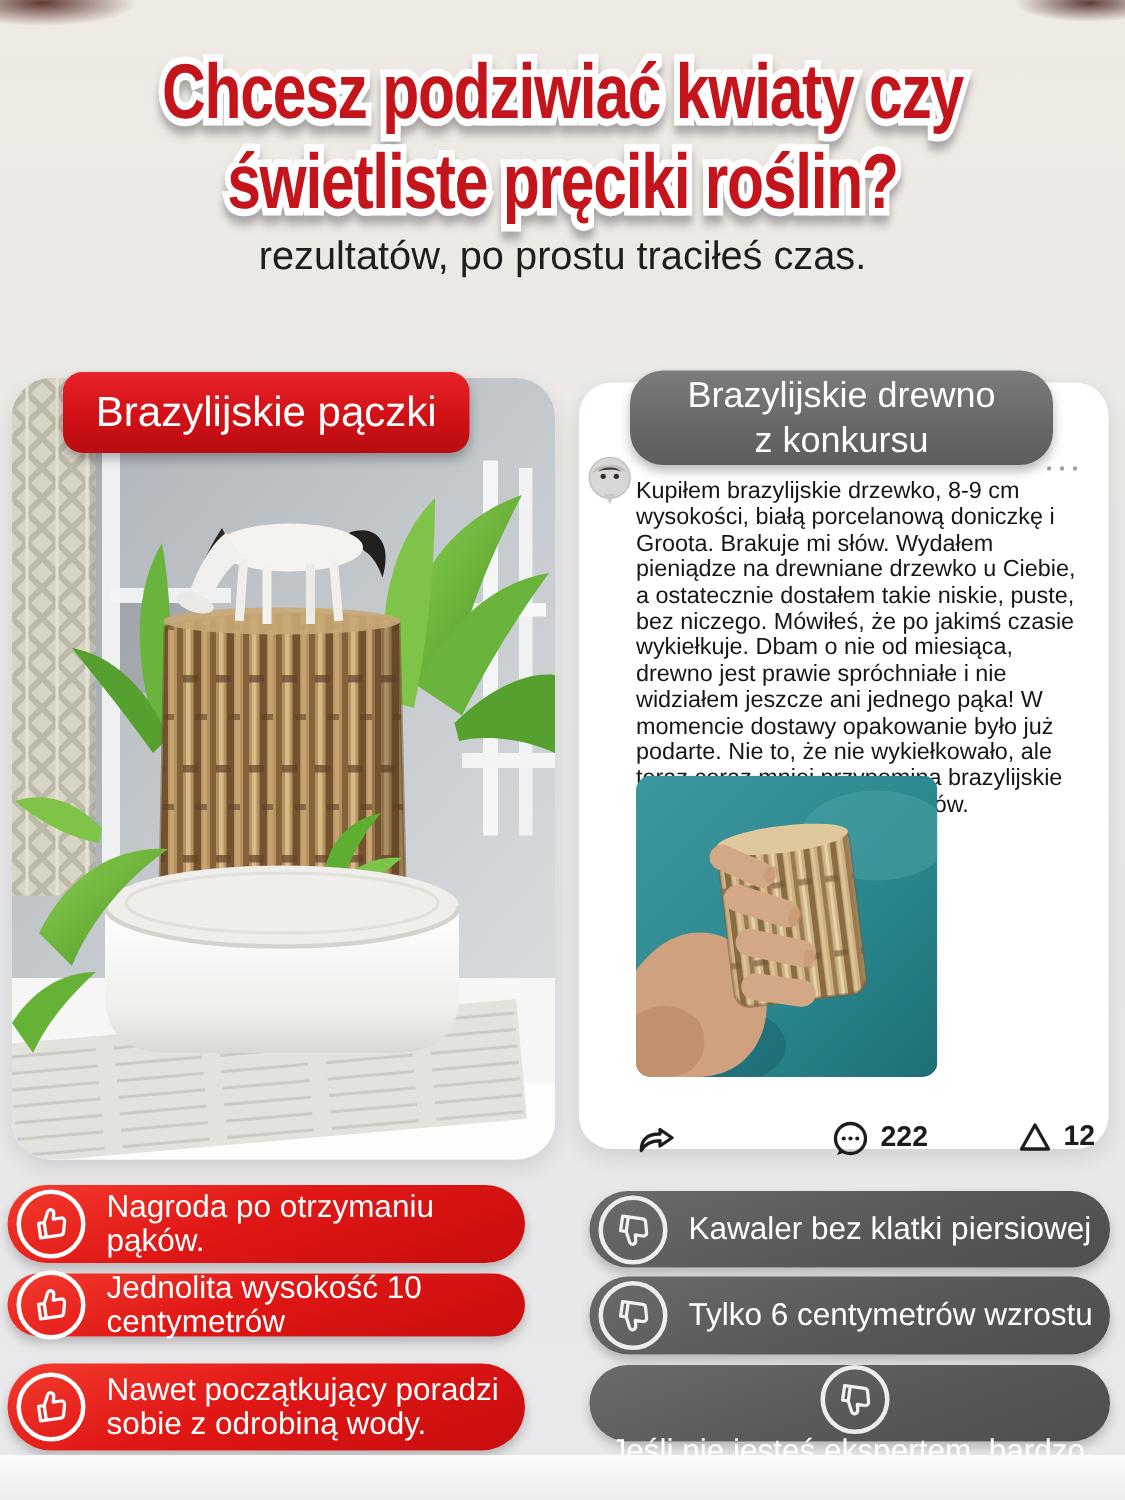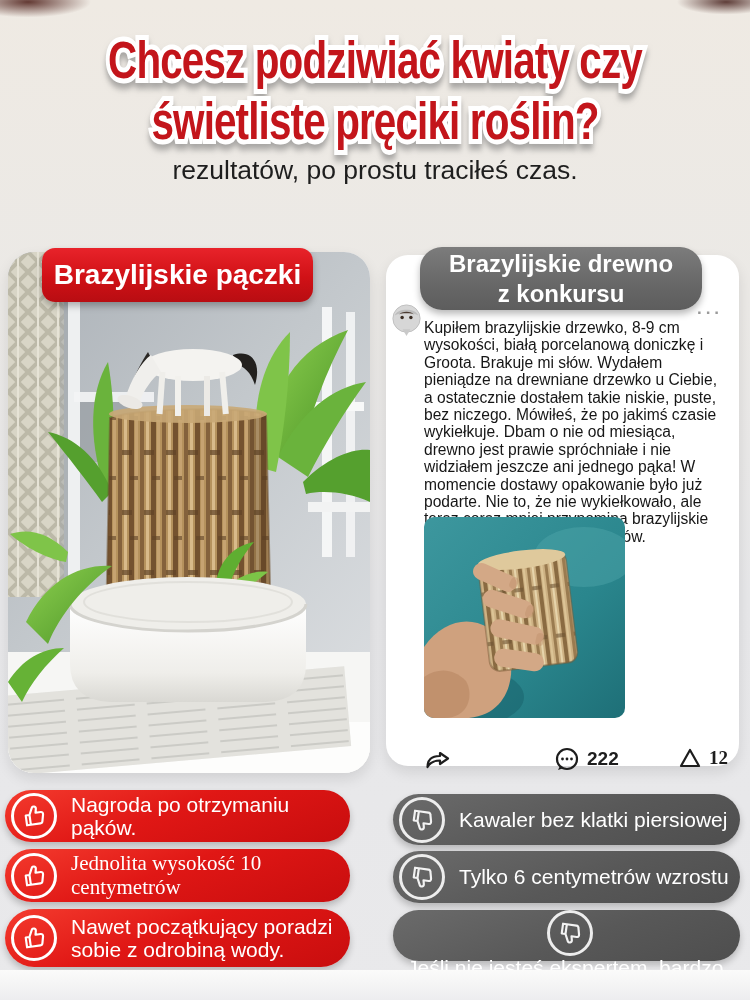--- a/index.html
+++ b/index.html
@@ -18,53 +18,53 @@
   .title-outline{position:absolute;left:0;top:0;width:100%;color:#fff;
     -webkit-text-stroke:9px #ffffff;filter:drop-shadow(0 5px 3px rgba(110,110,110,.55));}
   .title-fill{position:relative;color:#c3151b;}
   .subtitle{position:absolute;top:153px;left:0;width:750px;text-align:center;
     font-size:26.5px;line-height:34px;color:#1e1e1e;}
   
   .card{position:absolute;background:#fff;box-shadow:0 6px 14px rgba(0,0,0,.10);}
   .card-left{left:8px;top:252px;width:362px;height:521px;border-radius:26px;}
   .card-right{left:386px;top:255px;width:353px;height:511px;border-radius:22px;}
   .banner{position:absolute;text-align:center;color:#fff;z-index:5;
-    box-shadow:0 4px 7px rgba(0,0,0,.28);font-weight:bold;}
+    box-shadow:0 4px 7px rgba(0,0,0,.28);}
   .banner-red{left:34px;top:-4px;width:271px;height:54px;border-radius:13px;
     background:linear-gradient(180deg,#e8232a 0%,#d01116 55%,#b80d12 100%);
     font-size:28px;line-height:54px;}
   .banner-gray{left:34px;top:-8px;width:282px;height:63px;border-radius:22px;
     background:linear-gradient(180deg,#7c7c7c 0%,#676767 60%,#5d5d5d 100%);
     font-size:24px;line-height:30px;padding-top:2px;box-sizing:border-box;}
   
   .photo-left{position:absolute;inset:0;width:362px;height:521px;border-radius:26px;overflow:hidden;}
   
   .avatar{position:absolute;left:3px;top:47px;width:35px;height:35px;}
   .menu-dots{position:absolute;right:16px;top:48px;color:#9a9a9a;font-size:17px;font-weight:bold;letter-spacing:3px;}
   .review{position:absolute;left:38px;top:64px;width:299px;font-size:15.6px;line-height:17.4px;color:#161616;}
   .photo-right{position:absolute;left:38px;top:262px;width:201px;height:201px;border-radius:10px;overflow:hidden;}
   .actions{position:absolute;left:0;bottom:12px;width:100%;height:40px;}
   .action{position:absolute;display:flex;align-items:center;gap:7px;color:#1d1d1d;
     font-size:19px;font-weight:bold;margin-top:28px;}
   .action-share{left:38px;top:4px;}
   .action-comments{left:168px;top:4px;}
-  .action-likes{left:292px;top:4px;font-family:Liberation Serif, serif;}
+  .action-likes{left:292px;top:4px;}
   
   .pill{position:absolute;display:flex;align-items:center;color:#fff;border-radius:29px;
     box-shadow:0 4px 7px rgba(0,0,0,.22);}
   .pill-red{background:linear-gradient(160deg,#f43b2e 0%,#e01715 45%,#c80d0e 100%);}
   .pill-gray{background:linear-gradient(160deg,#6b6b6b 0%,#585858 55%,#4e4e4e 100%);}
   .pill-icon{flex:0 0 auto;width:40px;height:40px;border-radius:50%;margin-left:6px;
     display:flex;align-items:center;justify-content:center;}
   .pill-red .pill-icon{border:3px solid #ffffff;}
   .pill-gray .pill-icon{border:3px solid #ededed;}
   .pill-label{font-size:21px;line-height:23.5px;padding-left:14px;padding-right:10px;}
   
   .pro-0{left:5px;top:790px;width:345px;height:52px;}
-  .pro-1{left:5px;top:849px;width:345px;height:53px;font-family:Liberation Serif, serif;}
+  .pro-1{left:5px;top:849px;width:345px;height:42px;}
   .pro-2{left:5px;top:909px;width:345px;height:58px;}
   .con-0{left:393px;top:794px;width:347px;height:51px;}
   .con-1{left:393px;top:851px;width:347px;height:52px;}
   .con-2{left:393px;top:910px;width:347px;height:51px;flex-direction:column;}
   .bottom-band{position:absolute;left:0;bottom:0;width:750px;height:30px;
     background:linear-gradient(180deg,#fbfbfa 0%,#ededef 100%);}
 </style>
 </head>
 <body>
 

